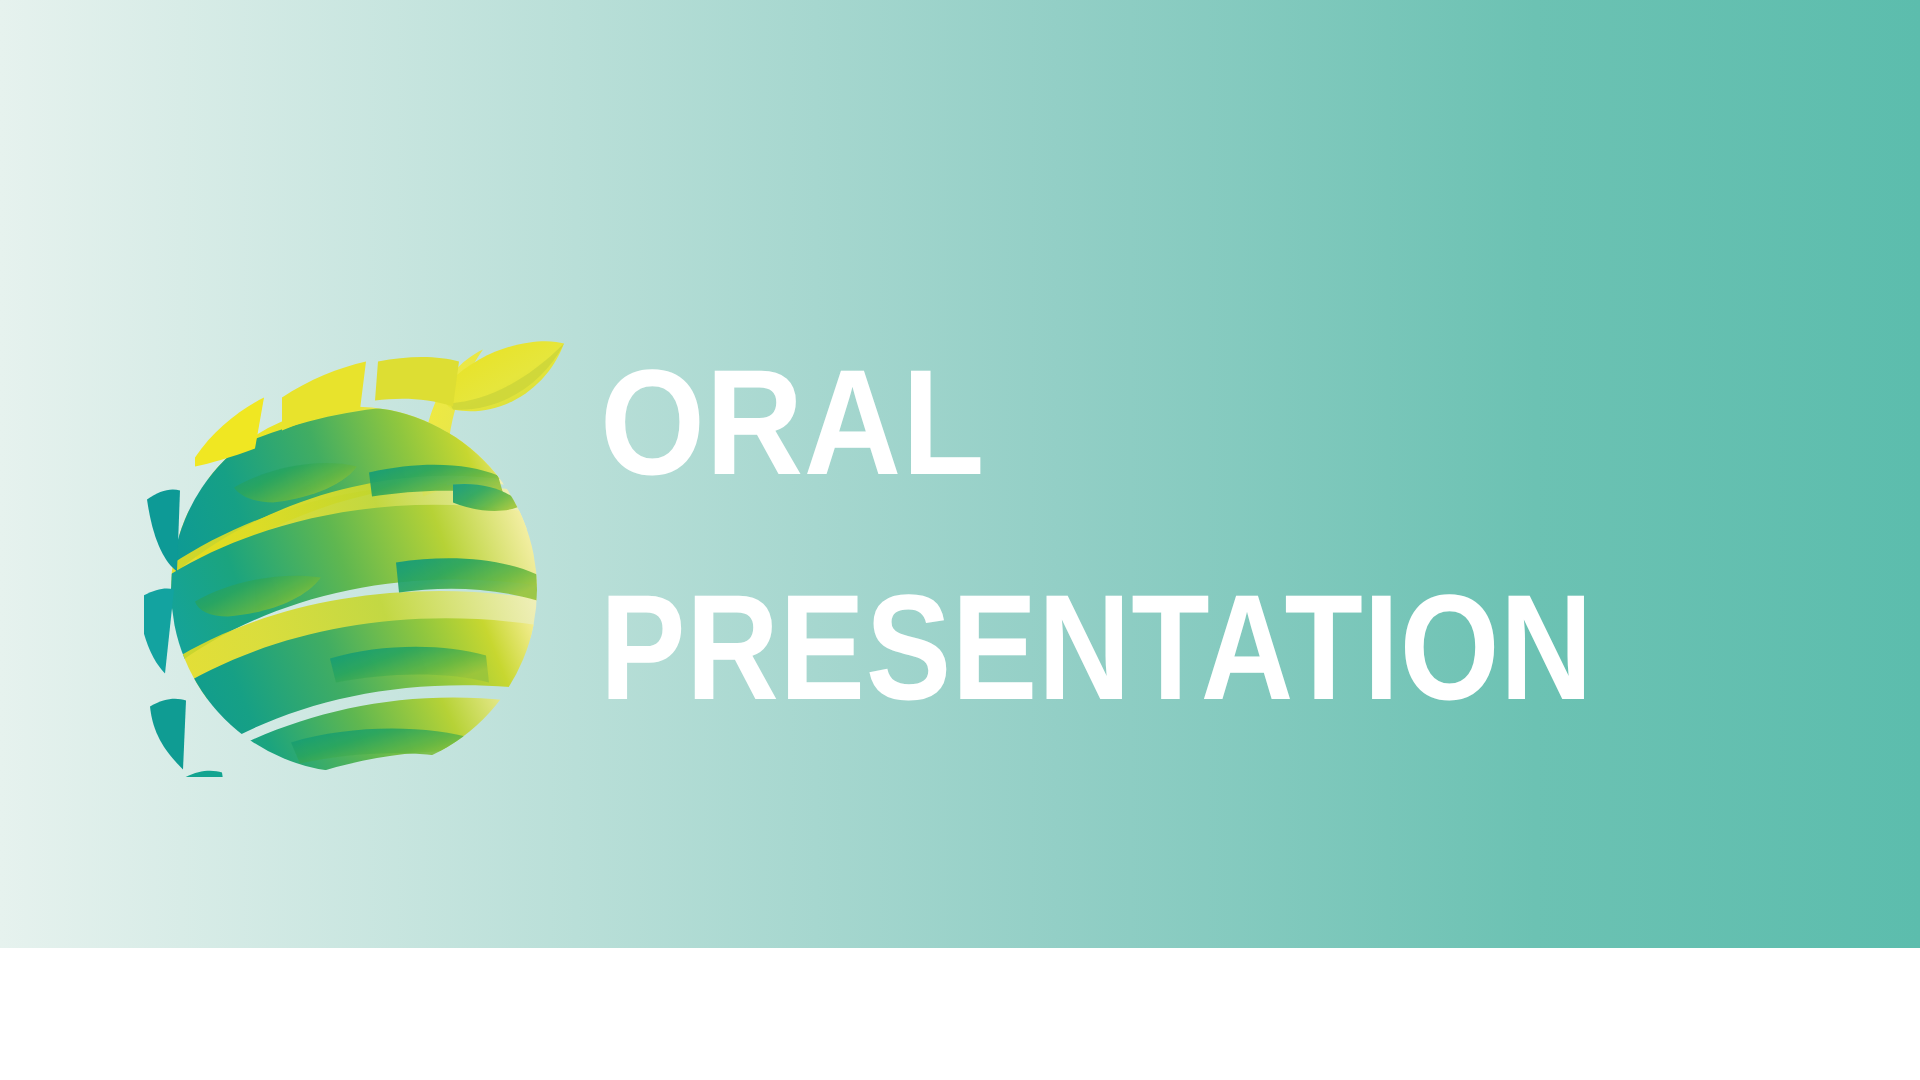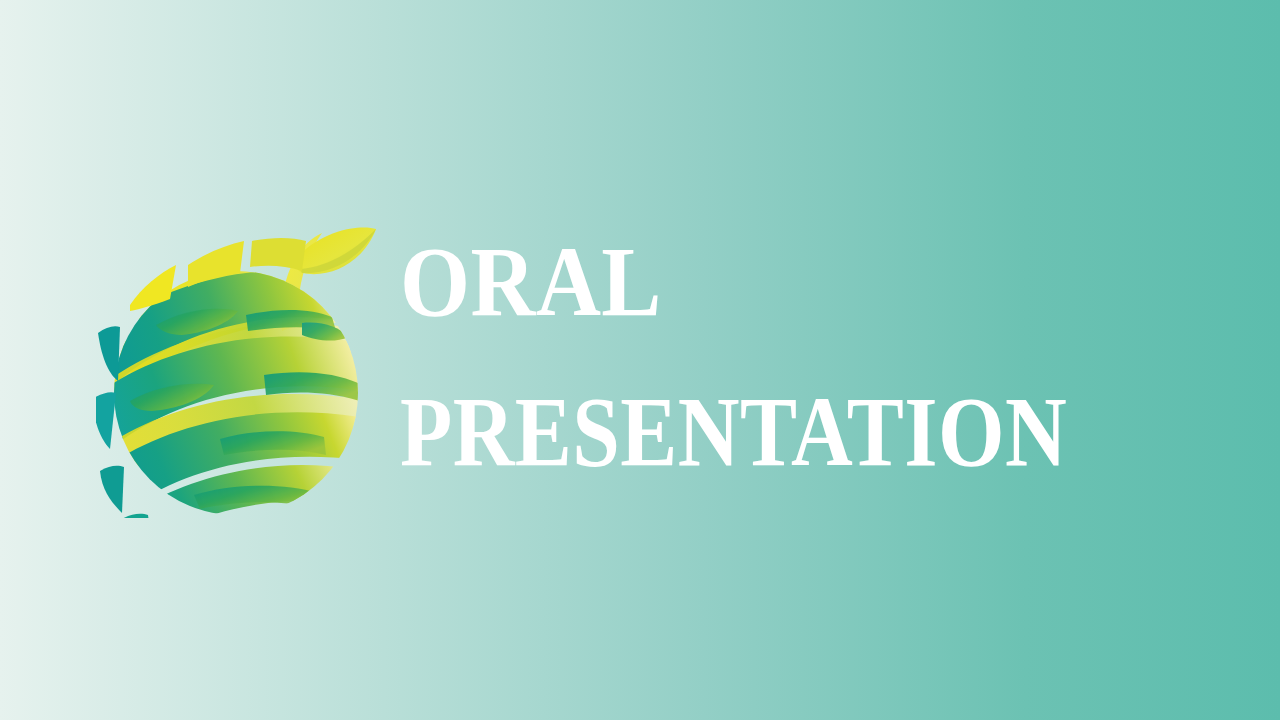--- a/index.html
+++ b/index.html
@@ -4,23 +4,23 @@
 <style>
   html, body {
     margin: 0;
     padding: 0;
     background: #ffffff;
   }
 
   #slide {
     position: relative;
     width: 1280px;
-    height: 720px;
+    height: 632px;
     overflow: hidden;
-    font-family: Liberation Serif, serif;
+    font-family: Liberation Sans, sans-serif;
     
     background: linear-gradient(to right, #e6f2ee 0%, #b9dfd8 30%, #93cfc6 55%, #6cc2b3 80%, #5cbdad 100%);
   }
 
   
   #logo-wrap {
     position: absolute;
     left: 96px;
     top: 203px;
     width: 280px;

